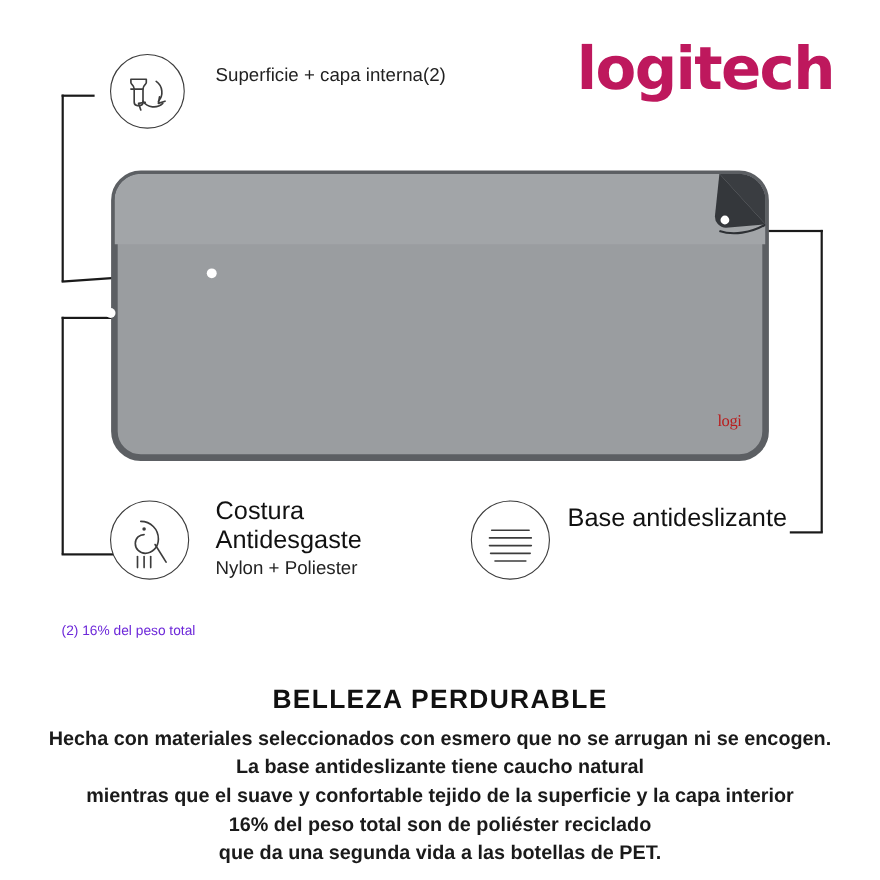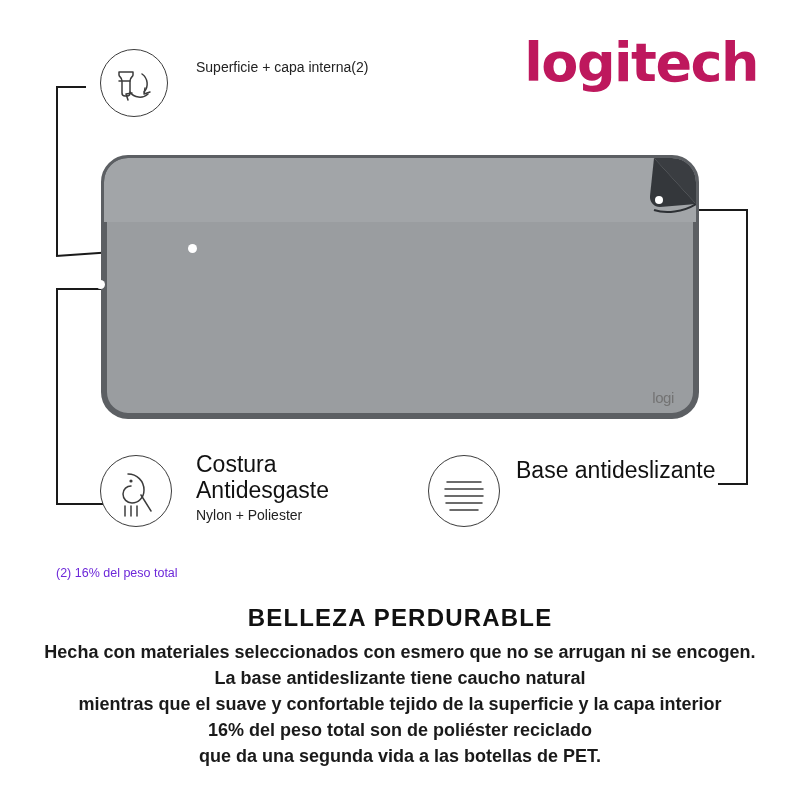--- a/index.html
+++ b/index.html
@@ -44,21 +44,21 @@
   
   .feature { position: absolute; }
   .feature-title {
     font-size: 23px;
     font-weight: 400;
     color: #111;
     line-height: 1.12;
     white-space: pre-line;
   }
   .feature-sub {
-    font-size: 14px;
+    font-size: 17px;
     font-weight: 400;
     color: #222;
     margin-top: 3px;
     line-height: 1.2;
   }
   .icon-circle {
     position: absolute;
     border: 1.6px solid #3c3c3c;
     border-radius: 50%;
     background: #fff;
@@ -75,42 +75,42 @@
   }
   .pad-dot {
     position: absolute;
     width: 9px; height: 9px;
     border-radius: 50%;
     background: #ffffff;
   }
   .logi-mark {
     position: absolute;
     right: 28px;
-    bottom: 18px;
-    font-family: Liberation Sans, sans-serif;
+    bottom: 32px;
+    font-family: Liberation Serif, serif;
     font-size: 15px;
-    color: #737373;
+    color: #b91c1c;
     letter-spacing: -0.4px;
   }
 
   
   .footnote {
     position: absolute;
     left: 56px;
     top: 566px;
     font-size: 12.5px;
     color: #6d28d9;
   }
 
   
   .bottom {
     position: absolute;
     left: 0;
     right: 0;
-    top: 604px;
+    top: 623px;
     text-align: center;
   }
   .bottom h2 {
     margin: 0 0 8px 0;
     font-size: 24px;
     font-weight: bold;
     letter-spacing: 1.2px;
     color: #111;
   }
   .bottom p {

